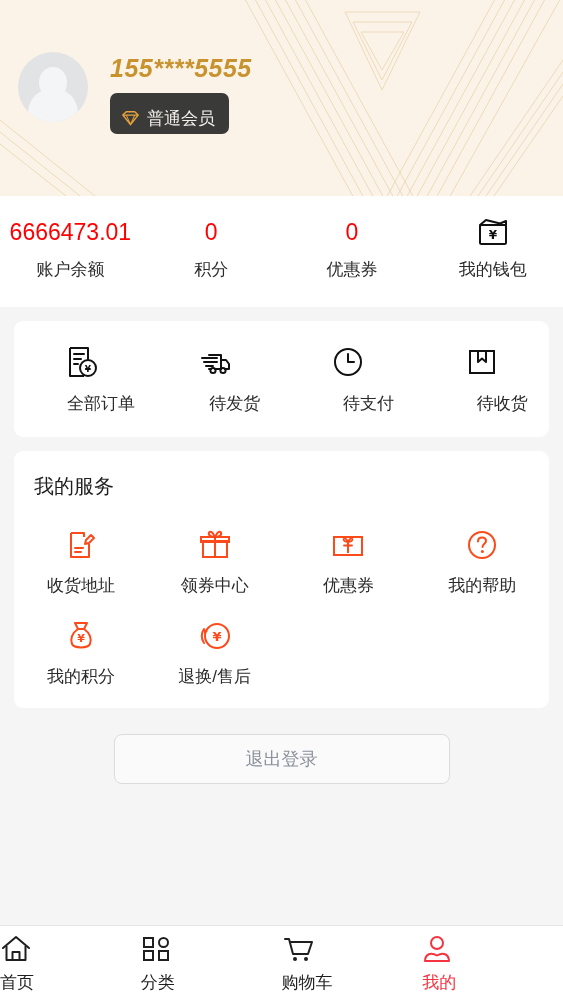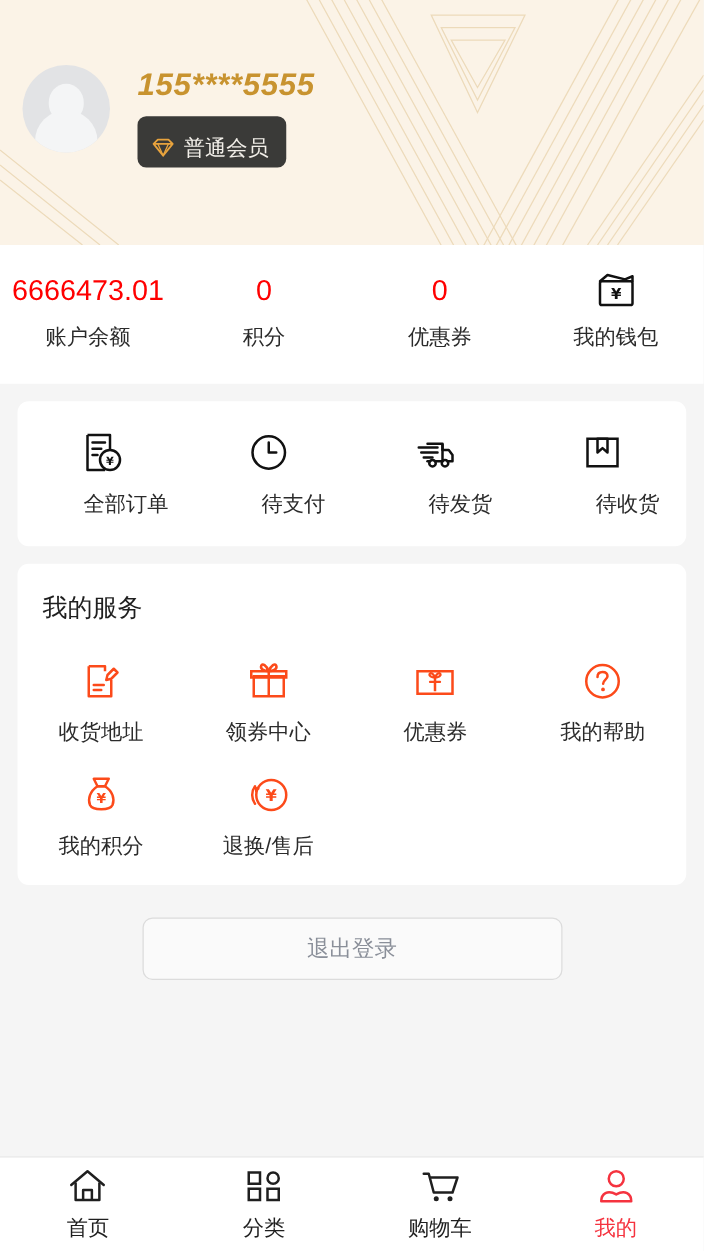--- a/index.html
+++ b/index.html
@@ -177,21 +177,20 @@
     width:563px;
     height:76px;
     background:#ffffff;
     border-top:1px solid #e6e6e6;
     display:flex;
   }
   .tab {
     flex:1;
     display:flex;
     flex-direction:column;
-    align-items:center;
     justify-content:center;
     gap:7px;
     cursor:pointer;
   }
   .tab-label { font-size:17px; color:#1f1f1f; }
   .tab.active .tab-label { color:#f5333f; }
 </style>
 </head>
 <body>
 
@@ -276,36 +275,36 @@
       <svg width="34" height="34" viewBox="0 0 34 34">
         <path d="M6 3 H24 V18 M6 3 V31 H20" fill="none" stroke="#111" stroke-width="2" stroke-linejoin="round"></path>
         <path d="M10 9 H20 M10 14 H17 M10 19 H14" stroke="#111" stroke-width="2" stroke-linecap="round"></path>
         <circle cx="24" cy="23" r="8" fill="#fff" stroke="#111" stroke-width="2"></circle>
         <text x="24" y="27" font-family="DejaVu Sans, sans-serif" font-size="9" font-weight="bold" fill="#111" text-anchor="middle">¥</text>
       </svg>
       <div class="order-label">全部订单</div>
     </div>
     <div class="order-item">
       <svg width="34" height="34" viewBox="0 0 34 34">
-        <circle cx="17" cy="17" r="13" fill="none" stroke="#111" stroke-width="2"></circle>
-        <path d="M17 9 V17 H23" fill="none" stroke="#111" stroke-width="2" stroke-linecap="round" stroke-linejoin="round"></path>
-      </svg>
-      <div class="order-label">待支付</div>
-    </div>
-    <div class="order-item">
-      <svg width="34" height="34" viewBox="0 0 34 34">
         <path d="M11 10 H23 L23 15 H28 L31 19 V24 H27" fill="none" stroke="#111" stroke-width="2" stroke-linejoin="round" stroke-linecap="round"></path>
         <path d="M23 24 H17" stroke="#111" stroke-width="2" stroke-linecap="round"></path>
         <path d="M11 24 H13" stroke="#111" stroke-width="2" stroke-linecap="round"></path>
         <path d="M23 10 V24" stroke="#111" stroke-width="2"></path>
         <path d="M4 13 H19 M6 17 H19 M8 21 H15" stroke="#111" stroke-width="2" stroke-linecap="round"></path>
         <circle cx="15" cy="25.5" r="2.6" fill="none" stroke="#111" stroke-width="2"></circle>
         <circle cx="25" cy="25.5" r="2.6" fill="none" stroke="#111" stroke-width="2"></circle>
       </svg>
       <div class="order-label">待发货</div>
+    </div>
+    <div class="order-item">
+      <svg width="34" height="34" viewBox="0 0 34 34">
+        <circle cx="17" cy="17" r="13" fill="none" stroke="#111" stroke-width="2"></circle>
+        <path d="M17 9 V17 H23" fill="none" stroke="#111" stroke-width="2" stroke-linecap="round" stroke-linejoin="round"></path>
+      </svg>
+      <div class="order-label">待支付</div>
     </div>
     <div class="order-item">
       <svg width="34" height="34" viewBox="0 0 34 34">
         <rect x="5" y="6" width="24" height="22" fill="none" stroke="#111" stroke-width="2"></rect>
         <path d="M13 6 H21 V17 L17 13.5 L13 17 Z" fill="none" stroke="#111" stroke-width="2" stroke-linejoin="round"></path>
       </svg>
       <div class="order-label">待收货</div>
     </div>
   </div>
 </div>

